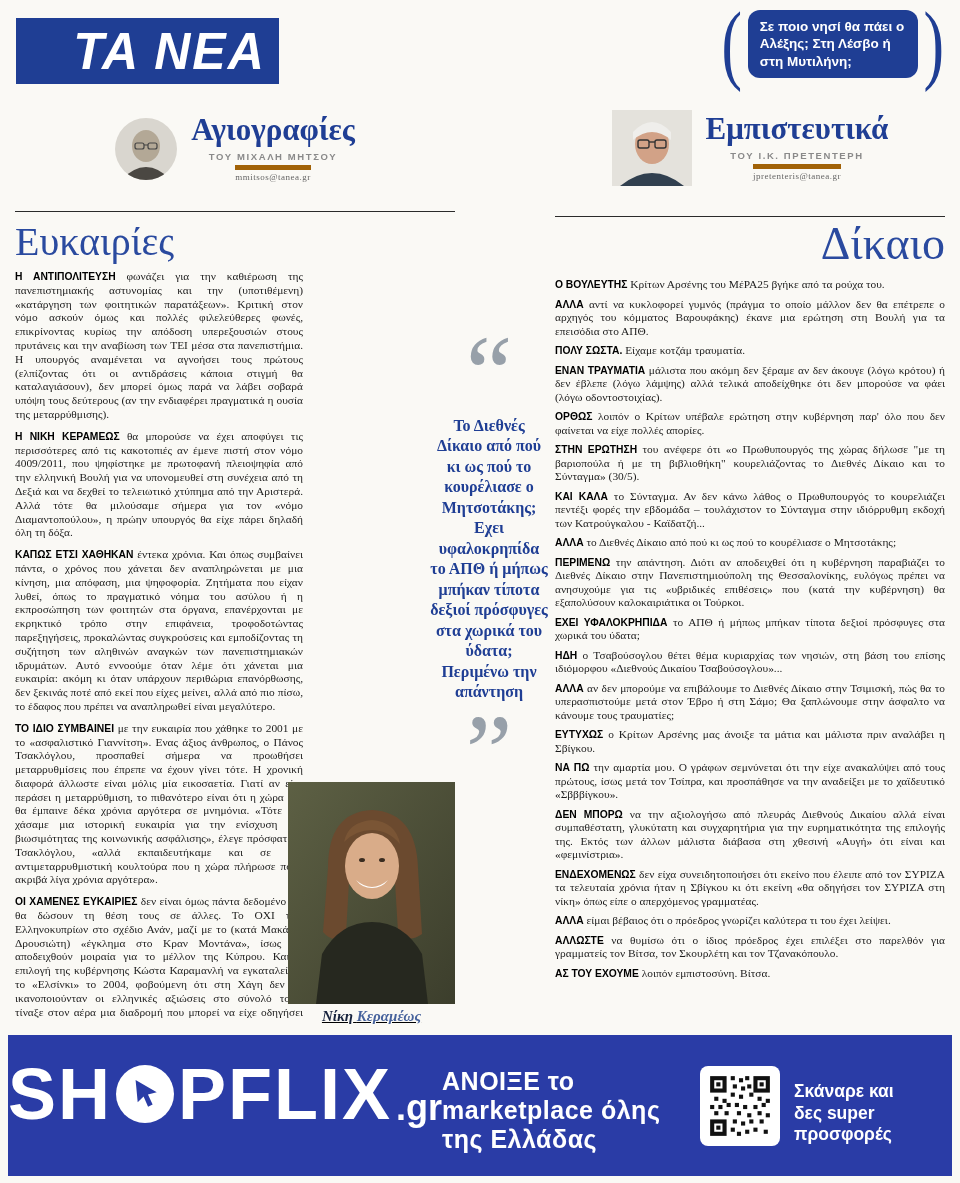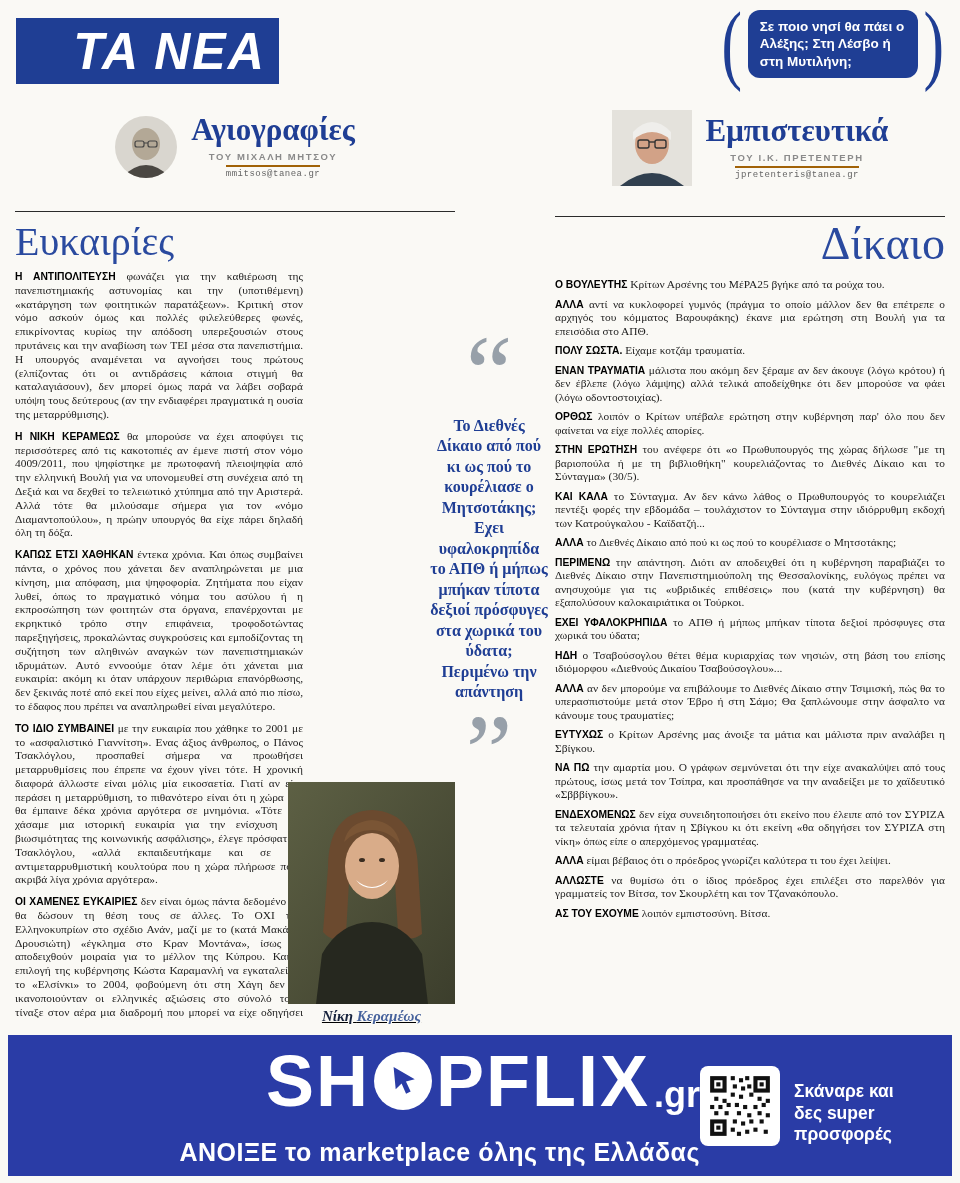--- a/index.html
+++ b/index.html
@@ -22,22 +22,22 @@
   
   .col-header { position:absolute; display:flex; align-items:center; justify-content:center; gap:14px; }
   .col-header.left  { left:15px;  top:114px; width:440px; }
   .col-header.right { left:555px; top:110px; width:390px; }
   .header-photo { flex:0 0 auto; display:block; }
   .header-meta { text-align:center; }
   .section-title { color:var(--brand_blue,#1f3e94); font-family:"Liberation Serif",serif;
     font-weight:bold; font-size:31px; line-height:1.05; }
   .byline { color:#8a8a8a; font-family:"Liberation Sans",sans-serif; font-size:9.5px;
     font-weight:bold; letter-spacing:1.6px; margin-top:4px; }
-  .email { color:#666; font-family:Liberation Mono, monospace; font-size:9px;
-    letter-spacing:0.5px; margin-top:3px; border-top:2px solid #a16207; padding-top:2px; display:inline-block; }
+  .email { color:#666; font-family:Liberation Serif, serif; font-size:9px;
+    letter-spacing:0.5px; margin-top:3px; border-top:5px solid #a16207; padding-top:2px; display:inline-block; }
 
   .rule { position:absolute; height:1px; background:#2b2b2b; }
   .rule.left  { left:15px;  top:211px; width:440px; }
   .rule.right { left:555px; top:216px; width:390px; }
 
   .headline { position:absolute; color:var(--headline_blue,#2a4a9f); font-family:"Liberation Serif",serif;text-align:center; }
   .headline.left  { left:15px;  top:218px; font-size:40px; }
   .headline.right { left:555px; top:217px; width:390px; text-align:right; font-size:46px; }
 
   
@@ -60,21 +60,21 @@
   .quote-glyph { display:block; font-family:"Liberation Serif",serif; color:var(--quote_gray,#97a0a9); }
   .quote-open  { font-size:105px; line-height:70px; height:66px; }
   .quote-close { font-size:105px; line-height:80px; height:64px; margin-top:10px; }
   .quote-text { color:var(--brand_blue,#1f3e94); font-family:"Liberation Serif",serif;
     font-weight:bold; font-size:16px; line-height:1.28; margin-top:12px; }
 
   
   .ad-banner { position:absolute; left:8px; top:1035px; width:944px; height:141px;
     background:var(--banner_blue,#2a3ca6); display:flex; align-items:center;
     color:#fff; font-family:"Liberation Sans",sans-serif; }
-  .ad-left { flex:1 1 auto; display:flex; flex-direction:column; align-items:flex-end; justify-content:center;gap:12px; }
+  .ad-left { flex:1 1 auto; display:flex; flex-direction:row; align-items:flex-start; justify-content:center; }
   .ad-logo { display:flex; align-items:center; }
   .logo-txt { font-size:72px; font-weight:bold; letter-spacing:2px; line-height:1; }
   .logo-o { width:58px; height:58px; background:#fff; border-radius:50%;
     display:flex; align-items:center; justify-content:center; margin:0 4px; }
   .logo-tld { font-size:36px; font-weight:bold; align-self:flex-end; margin-left:4px; line-height:1.2; }
   .ad-tagline { font-size:25px; font-weight:bold; margin-top:9px; letter-spacing:0.5px; }
   .ad-right { flex:0 0 252px; display:flex; align-items:flex-end; gap:14px; padding-right:16px; }
   .qr-box { width:80px; height:80px; background:#fff; border-radius:8px; padding:6px; flex:0 0 auto; }
   .qr-caption { font-size:17.5px; line-height:1.22; font-weight:bold; width:112px; }
 </style>
@@ -202,20 +202,21 @@
       <p class="para"><b class="lead">ΕΧΕΙ ΥΦΑΛΟΚΡΗΠΙΔΑ</b> <span>το ΑΠΘ ή μήπως μπήκαν τίποτα δεξιοί πρόσφυγες στα χωρικά του ύδατα;</span></p>
 
       <p class="para"><b class="lead">ΗΔΗ</b> <span>ο Τσαβούσογλου θέτει θέμα κυριαρχίας των νησιών, στη βάση του επίσης ιδιόμορφου «Διεθνούς Δικαίου Τσαβούσογλου»...</span></p>
 
       <p class="para"><b class="lead">ΑΛΛΑ</b> <span>αν δεν μπορούμε να επιβάλουμε το Διεθνές Δίκαιο στην Τσιμισκή, πώς θα το υπερασπιστούμε μετά στον Έβρο ή στη Σάμο; Θα ξαπλώνουμε στην άσφαλτο να κάνουμε τους τραυματίες;</span></p>
 
       <p class="para"><b class="lead">ΕΥΤΥΧΩΣ</b> <span>ο Κρίτων Αρσένης μας άνοιξε τα μάτια και μάλιστα πριν αναλάβει η Σβίγκου.</span></p>
 
       <p class="para"><b class="lead">ΝΑ ΠΩ</b> <span>την αμαρτία μου. Ο γράφων σεμνύνεται ότι την είχε ανακαλύψει από τους πρώτους, ίσως μετά τον Τσίπρα, και προσπάθησε να την αναδείξει με το χαϊδευτικό «Σβββίγκου».</span></p>
 
+      <p class="para"><b class="lead">ΔΕΝ ΜΠΟΡΩ</b> <span>να την αξιολογήσω από πλευράς Διεθνούς Δικαίου αλλά είναι συμπαθέστατη, γλυκύτατη και συγχαρητήρια για την ευρηματικότητα της επιλογής της. Εκτός των άλλων μάλιστα διάβασα στη χθεσινή «Αυγή» ότι είναι και «φεμινίστρια».</span></p>
 
       <p class="para"><b class="lead">ΕΝΔΕΧΟΜΕΝΩΣ</b> <span>δεν είχα συνειδητοποιήσει ότι εκείνο που έλειπε από τον ΣΥΡΙΖΑ τα τελευταία χρόνια ήταν η Σβίγκου κι ότι εκείνη «θα οδηγήσει τον ΣΥΡΙΖΑ στη νίκη» όπως είπε ο απερχόμενος γραμματέας.</span></p>
 
       <p class="para"><b class="lead">ΑΛΛΑ</b> <span>είμαι βέβαιος ότι ο πρόεδρος γνωρίζει καλύτερα τι του έχει λείψει.</span></p>
 
       <p class="para"><b class="lead">ΑΛΛΩΣΤΕ</b> <span>να θυμίσω ότι ο ίδιος πρόεδρος έχει επιλέξει στο παρελθόν για γραμματείς τον Βίτσα, τον Σκουρλέτη και τον Τζανακόπουλο.</span></p>
 
       <p class="para"><b class="lead">ΑΣ ΤΟΥ ΕΧΟΥΜΕ</b> <span>λοιπόν εμπιστοσύνη. Βίτσα.</span></p>
     </div>
 

